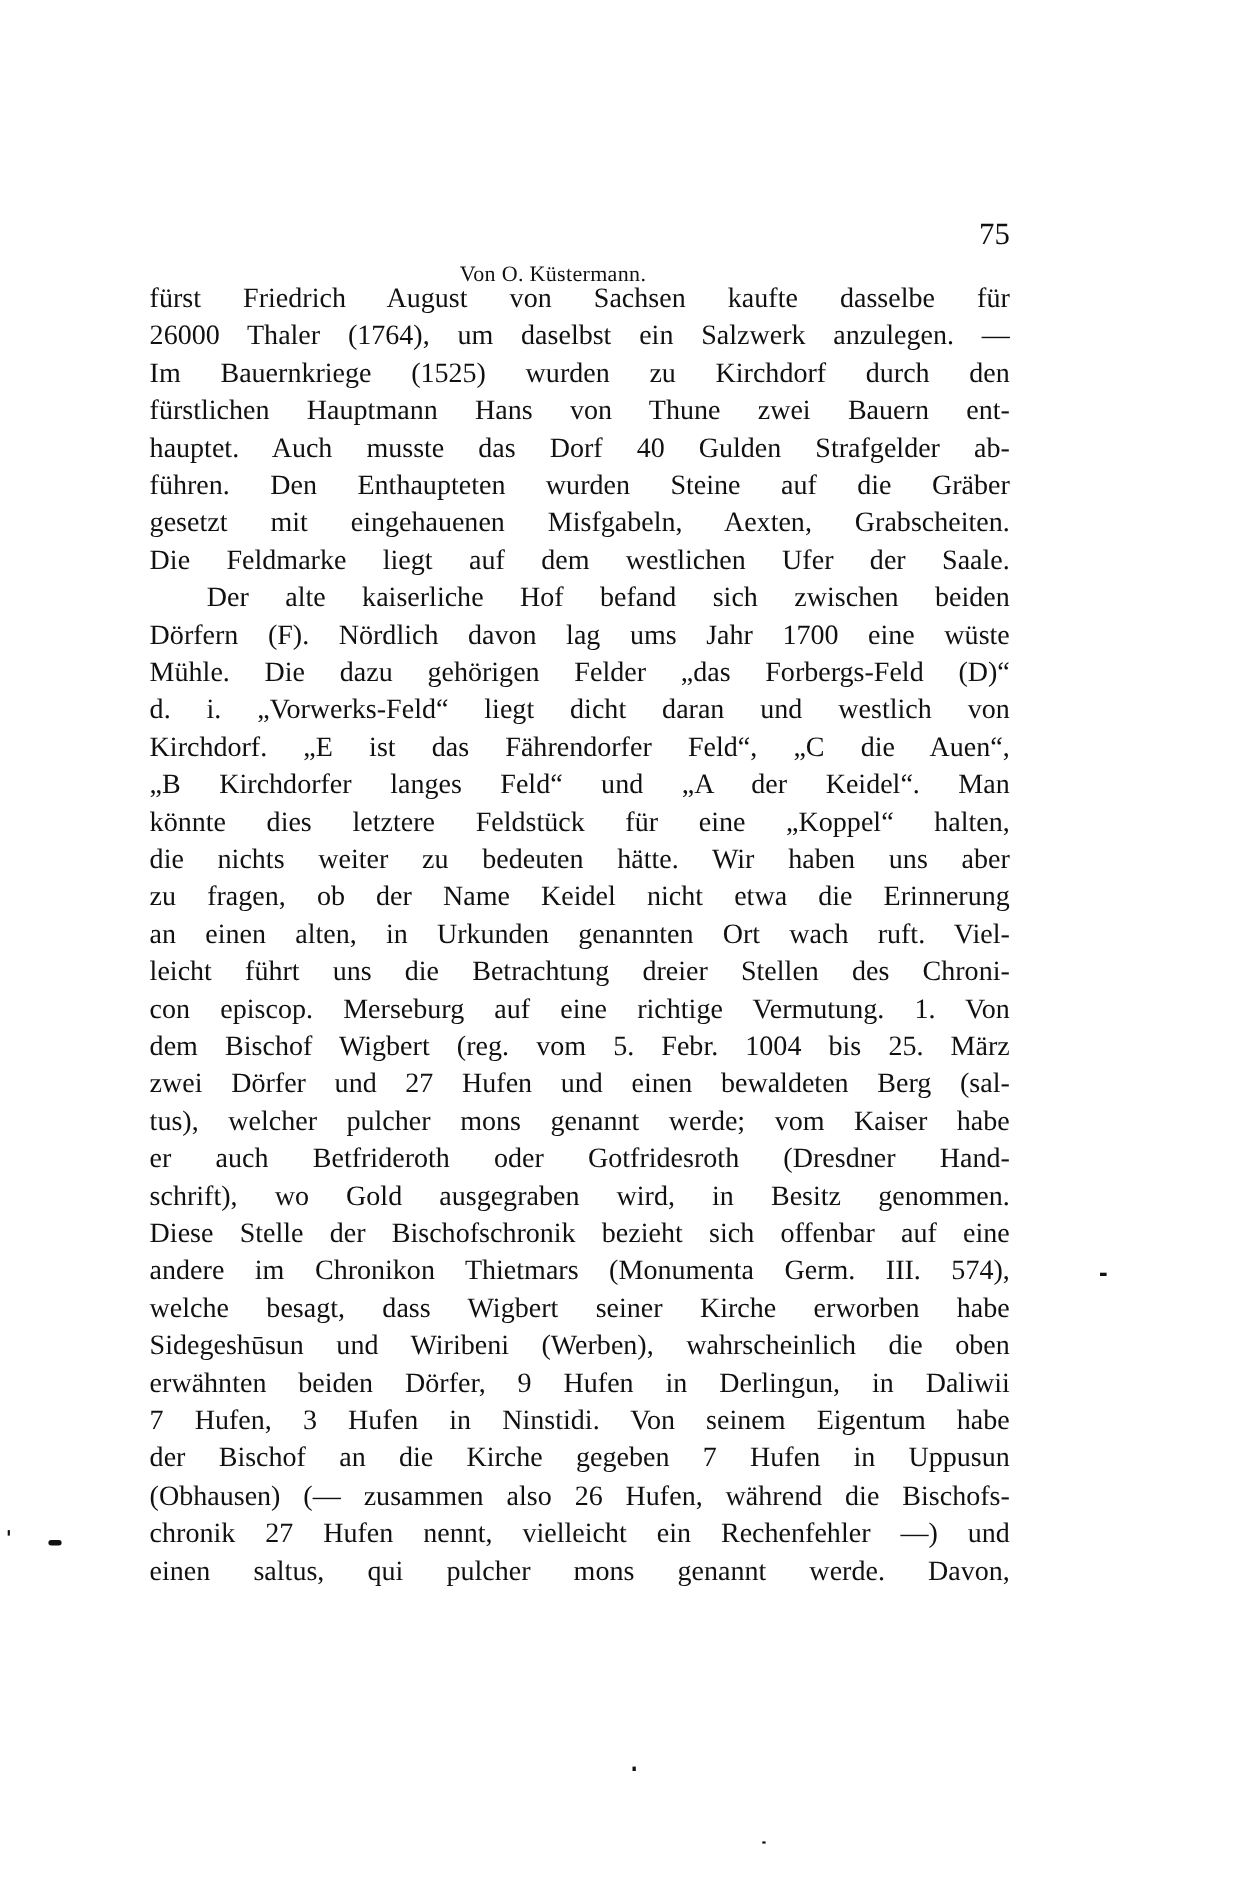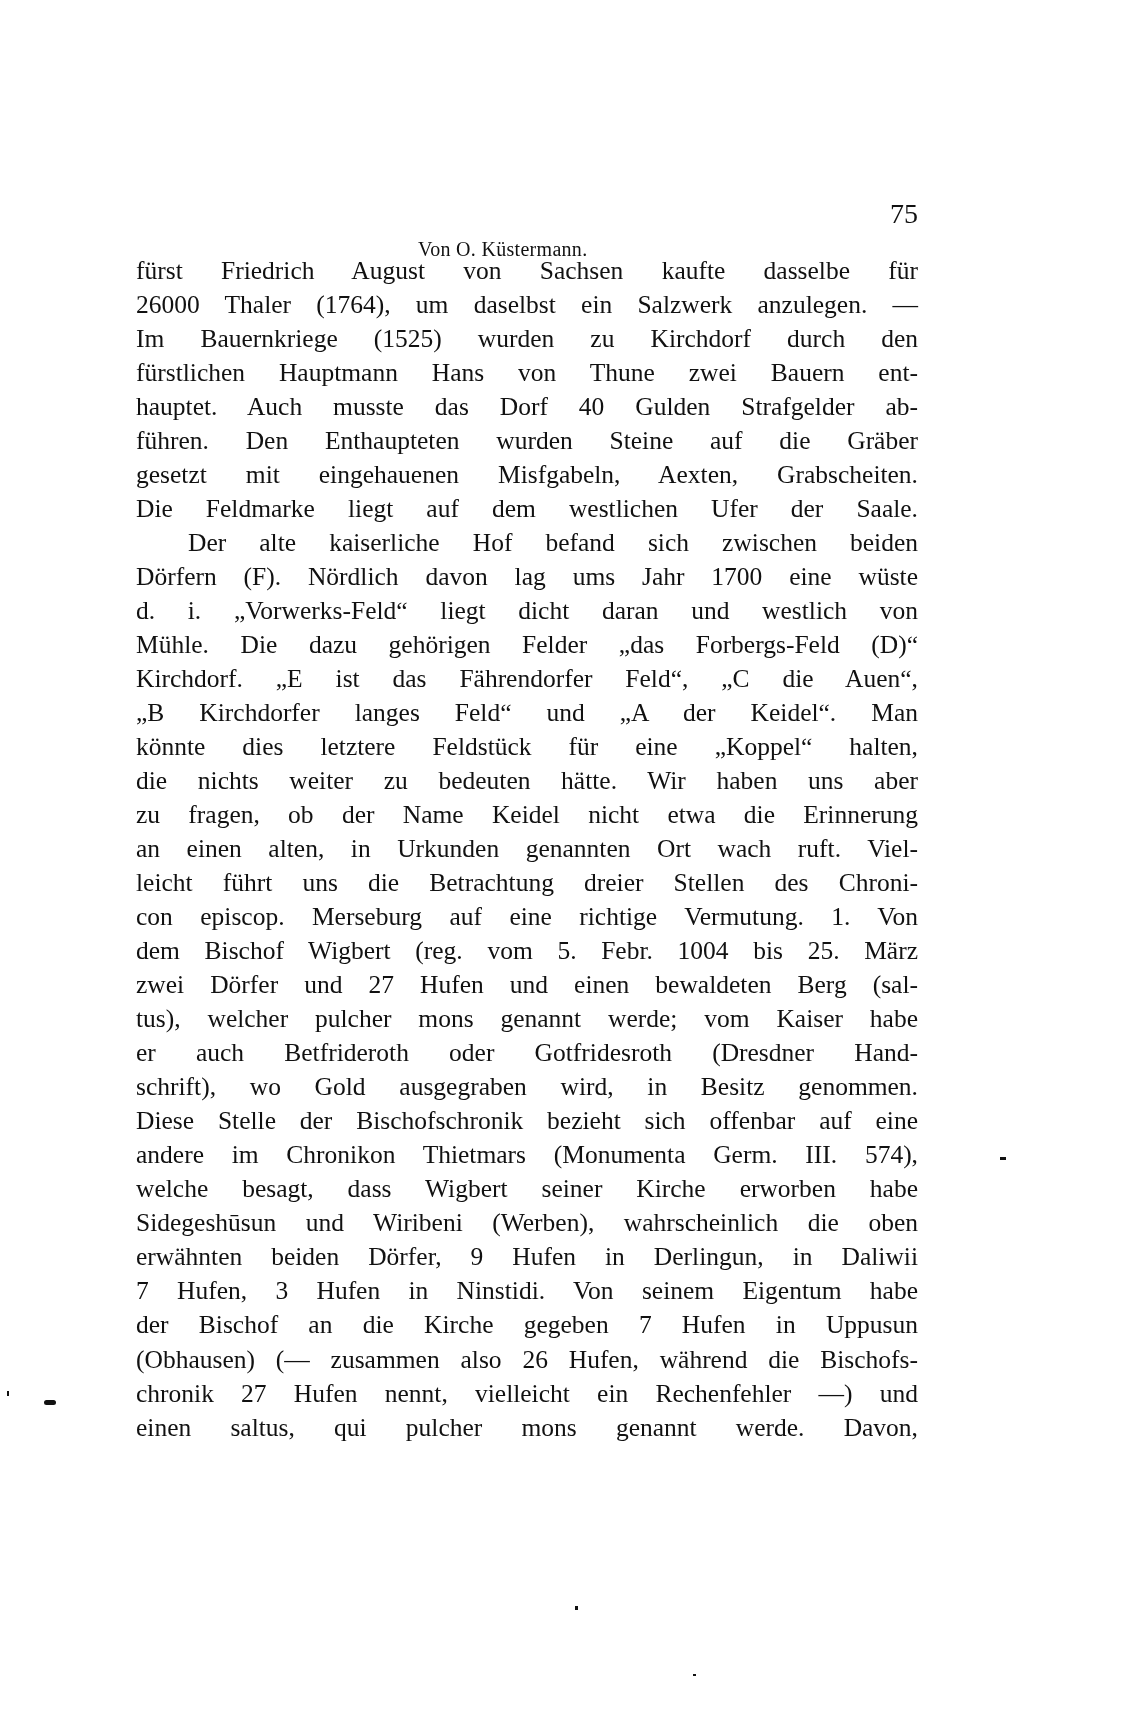--- a/index.html
+++ b/index.html
@@ -28,22 +28,22 @@
     <div class="line">fürst Friedrich August von Sachsen kaufte dasselbe für</div>
     <div class="line">26000 Thaler (1764), um daselbst ein Salzwerk anzulegen. —</div>
     <div class="line">Im Bauernkriege (1525) wurden zu Kirchdorf durch den</div>
     <div class="line">fürstlichen Hauptmann Hans von Thune zwei Bauern ent-</div>
     <div class="line">hauptet. Auch musste das Dorf 40 Gulden Strafgelder ab-</div>
     <div class="line">führen. Den Enthaupteten wurden Steine auf die Gräber</div>
     <div class="line">gesetzt mit eingehauenen Misfgabeln, Aexten, Grabscheiten.</div>
     <div class="line">Die Feldmarke liegt auf dem westlichen Ufer der Saale.</div>
     <div class="line indent">Der alte kaiserliche Hof befand sich zwischen beiden</div>
     <div class="line">Dörfern (F). Nördlich davon lag ums Jahr 1700 eine wüste</div>
+    <div class="line">Mühle. Die dazu gehörigen Felder „das Forbergs-Feld (D)“</div>
     <div class="line">d. i. „Vorwerks-Feld“ liegt dicht daran und westlich von</div>
-    <div class="line">Mühle. Die dazu gehörigen Felder „das Forbergs-Feld (D)“</div>
     <div class="line">Kirchdorf. „E ist das Fährendorfer Feld“, „C die Auen“,</div>
     <div class="line">„B Kirchdorfer langes Feld“ und „A der Keidel“. Man</div>
     <div class="line">könnte dies letztere Feldstück für eine „Koppel“ halten,</div>
     <div class="line">die nichts weiter zu bedeuten hätte. Wir haben uns aber</div>
     <div class="line">zu fragen, ob der Name Keidel nicht etwa die Erinnerung</div>
     <div class="line">an einen alten, in Urkunden genannten Ort wach ruft. Viel-</div>
     <div class="line">leicht führt uns die Betrachtung dreier Stellen des Chroni-</div>
     <div class="line">con episcop. Merseburg auf eine richtige Vermutung. 1. Von</div>
     <div class="line">dem Bischof Wigbert (reg. vom 5. Febr. 1004 bis 25. März</div>
     <div class="line">zwei Dörfer und 27 Hufen und einen bewaldeten Berg (sal-</div>

